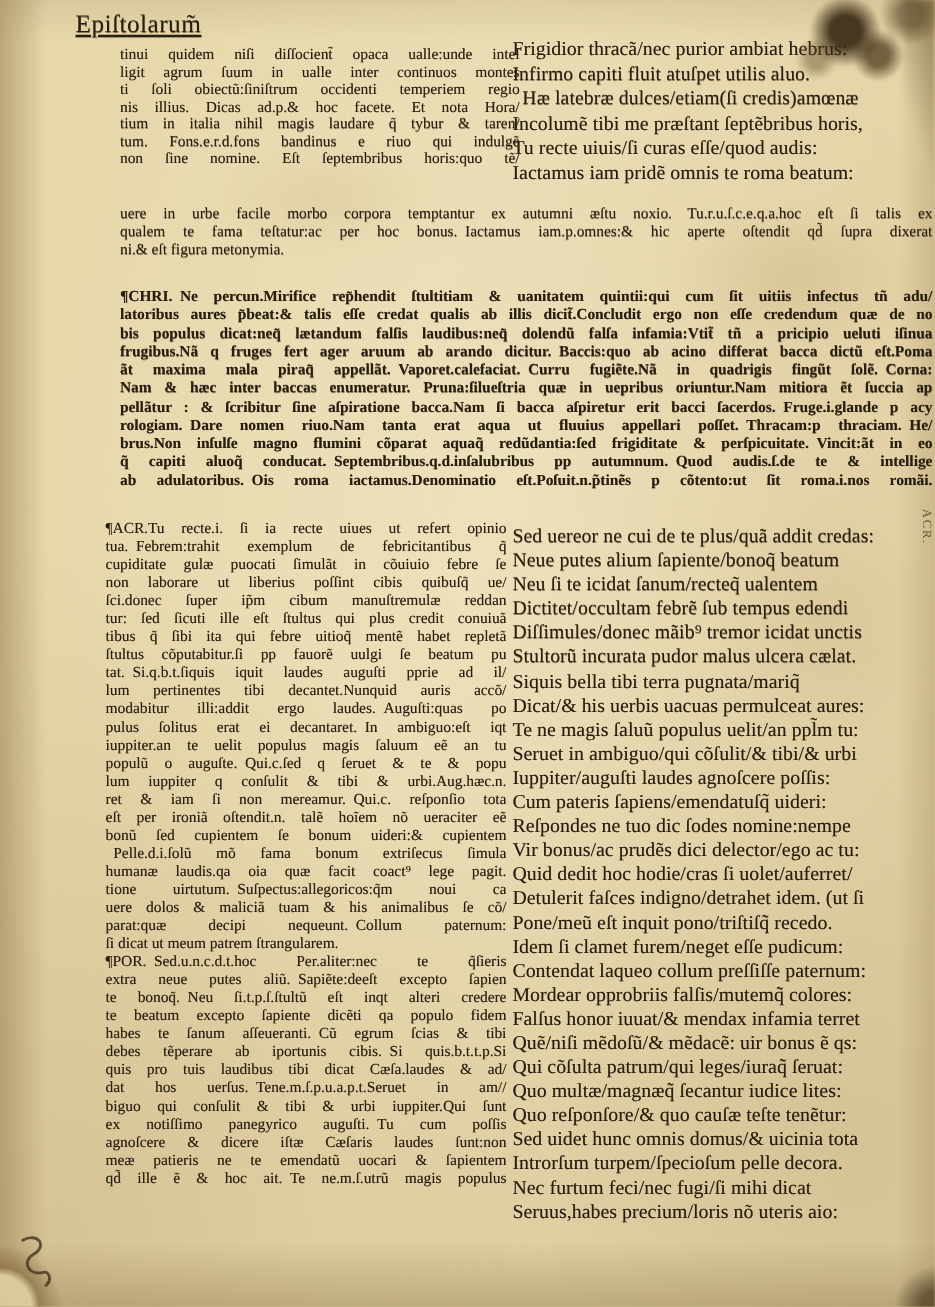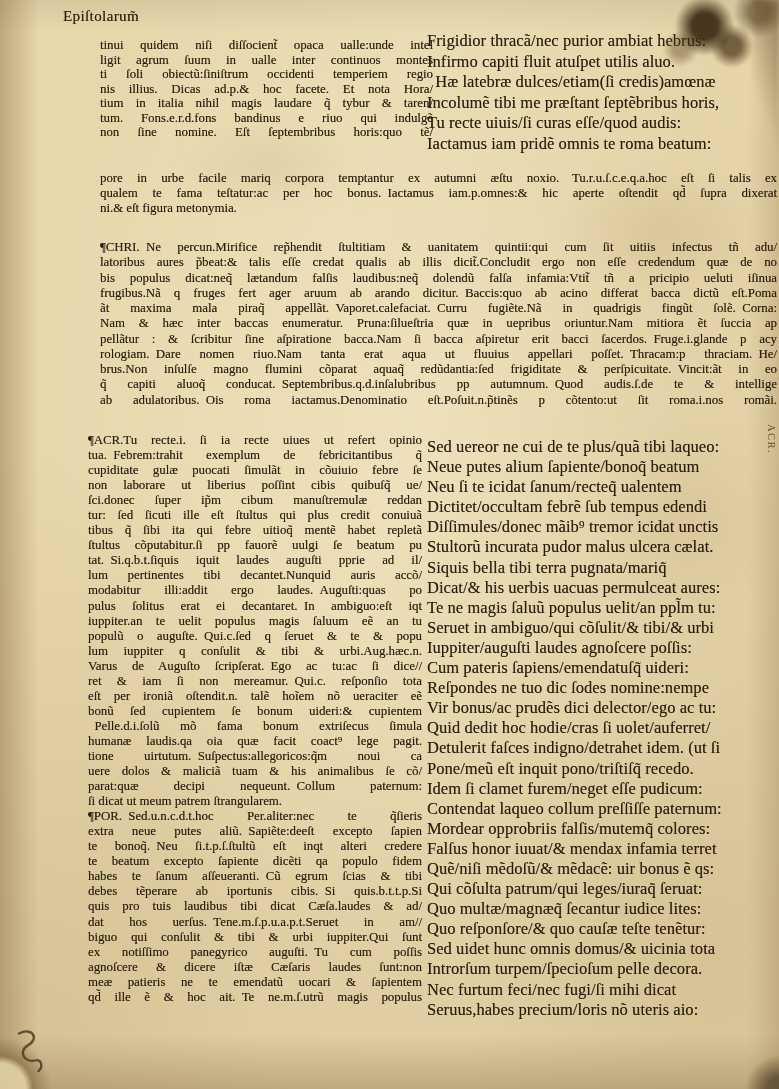--- a/index.html
+++ b/index.html
@@ -12,30 +12,30 @@
       radial-gradient(ellipse at 6% 96%, rgba(150,118,68,.22), rgba(150,118,68,0) 40%),
       radial-gradient(ellipse at 85% 30%, rgba(190,160,105,.18), rgba(190,160,105,0) 35%),
       linear-gradient(90deg, rgba(118,88,44,.38), rgba(118,88,44,0) 5%),
       linear-gradient(270deg, rgba(118,88,44,.22), rgba(118,88,44,0) 4%),
       linear-gradient(0deg, rgba(108,82,42,.30), rgba(108,82,42,0) 5%),
       linear-gradient(180deg, rgba(108,82,42,.12), rgba(108,82,42,0) 3%),
       #e7d8ac;
   }
   .page { position:absolute; inset:0; color:#271e10; text-shadow:0.2px 0.2px 0.35px rgba(40,28,12,.5); }
   .block { position:absolute; }
-  .header { left:63px; top:8px; font-size:15px; letter-spacing:.4px; }
+  .header { left:63px; top:8px; font-size:21px; letter-spacing:.4px;text-decoration:underline; }
   .commentary { font-size:12.8px; }
   .cline { text-align:justify; text-align-last:justify; }
   .lastleft .cline:last-child { text-align-last:left; }
   .verse { font-size:16.4px; letter-spacing:.1px; }
   .vline { white-space:pre; }
   .b-topleft   { left:100px; top:38px;  width:333px; line-height:14.55px; }
   .b-topverse  { left:427px; top:31px;  width:352px; line-height:20.6px; }
   .b-fullwide  { left:100px; top:171px; width:677px; line-height:15.0px; }
-  .b-chri      { left:100px; top:240px; width:677px; line-height:15.25px; }
+  .b-chri      { left:100px; top:240px; width:677px; line-height:15.25px;font-weight:bold; }
   .b-leftlower { left:88px; top:433px; width:334px; line-height:15.05px; }
   .b-lowverse  { left:427px; top:437px; width:352px; line-height:20.1px; }
   .marginal {
     position:absolute; right:2px; top:424px; writing-mode:vertical-rl;
     font-size:10.5px; letter-spacing:1.5px; color:rgba(82,62,36,.85); text-shadow:none;
   }
   .stain-tr {
     position:absolute; left:638px; top:-6px; width:142px; height:100px; filter:blur(1.2px);
     background:
       radial-gradient(circle at 47% 32%, rgba(58,42,20,.92) 13px, rgba(58,42,20,0) 30px),
@@ -88,21 +88,21 @@
   <div class="block verse b-topverse">
       <div class="vline">Frigidior thracã/nec purior ambiat hebrus:</div>
       <div class="vline">Infirmo capiti fluit atuſpet utilis aluo.</div>
       <div class="vline"> Hæ latebræ dulces/etiam(ſi credis)amœnæ</div>
       <div class="vline">Incolumẽ tibi me præſtant ſeptẽbribus horis,</div>
       <div class="vline">Tu recte uiuis/ſi curas eſſe/quod audis:</div>
       <div class="vline">Iactamus iam pridẽ omnis te roma beatum:</div>
     </div>
 
   <div class="block commentary lastleft b-fullwide">
-      <div class="cline">pore in urbe facile mariq corpora temptantur ex autumni æſtu noxio. Tu.r.u.ſ.c.e.q.a.hoc eſt ſi talis ex</div>
+      <div class="cline">uere in urbe facile morbo corpora temptantur ex autumni æſtu noxio. Tu.r.u.ſ.c.e.q.a.hoc eſt ſi talis ex</div>
       <div class="cline">qualem te fama teſtatur:ac per hoc bonus. Iactamus iam.p.omnes:&amp; hic aperte oſtendit qd̃ ſupra dixerat</div>
       <div class="cline">ni.&amp; eſt figura metonymia.</div>
     </div>
 
   <div class="block commentary b-chri">
       <div class="cline">¶CHRI. Ne percun.Mirifice rep̃hendit ſtultitiam &amp; uanitatem quintii:qui cum ſit uitiis infectus tñ adu/</div>
       <div class="cline">latoribus aures p̃beat:&amp; talis eſſe credat qualis ab illis dicit̃.Concludit ergo non eſſe credendum quæ de no</div>
       <div class="cline">bis populus dicat:neq̃ lætandum falſis laudibus:neq̃ dolendũ falſa infamia:Vtit̃ tñ a pricipio ueluti iſinua</div>
       <div class="cline">frugibus.Nã q fruges fert ager aruum ab arando dicitur. Baccis:quo ab acino differat bacca dictũ eſt.Poma</div>
       <div class="cline">ãt maxima mala piraq̃ appellãt. Vaporet.calefaciat. Curru fugiẽte.Nã in quadrigis fingũt ſolẽ. Corna:</div>
@@ -124,21 +124,20 @@
         <div class="cline">tur: ſed ſicuti ille eſt ſtultus qui plus credit conuiuã</div>
         <div class="cline">tibus q̃ ſibi ita qui febre uitioq̃ mentẽ habet repletã</div>
         <div class="cline">ſtultus cõputabitur.ſi pp fauorẽ uulgi ſe beatum pu</div>
         <div class="cline">tat. Si.q.b.t.ſiquis iquit laudes auguſti pprie ad il/</div>
         <div class="cline">lum pertinentes tibi decantet.Nunquid auris accõ/</div>
         <div class="cline">modabitur illi:addit ergo laudes. Auguſti:quas po</div>
         <div class="cline">pulus ſolitus erat ei decantaret. In ambiguo:eſt iqt</div>
         <div class="cline">iuppiter.an te uelit populus magis ſaluum eẽ an tu</div>
         <div class="cline">populũ o auguſte. Qui.c.ſed q ſeruet &amp; te &amp; popu</div>
         <div class="cline">lum iuppiter q conſulit &amp; tibi &amp; urbi.Aug.hæc.n.</div>
-        <div class="cline">Varus de Auguſto ſcripſerat. Ego ac tu:ac ſi dice//</div>
         <div class="cline">ret &amp; iam ſi non mereamur. Qui.c. reſponſio tota</div>
         <div class="cline">eſt per ironiã oſtendit.n. talẽ hoĩem nõ ueraciter eẽ</div>
         <div class="cline">bonũ ſed cupientem ſe bonum uideri:&amp; cupientem</div>
         <div class="cline"> Pelle.d.i.ſolũ mõ fama bonum extriſecus ſimula</div>
         <div class="cline">humanæ laudis.qa oia quæ facit coact⁹ lege pagit.</div>
         <div class="cline">tione uirtutum. Suſpectus:allegoricos:q̃m noui ca</div>
         <div class="cline">uere dolos &amp; maliciã tuam &amp; his animalibus ſe cõ/</div>
         <div class="cline">parat:quæ decipi nequeunt. Collum paternum:</div>
         <div class="cline">ſi dicat ut meum patrem ſtrangularem.</div>
       </div>
@@ -153,21 +152,21 @@
         <div class="cline">dat hos uerſus. Tene.m.ſ.p.u.a.p.t.Seruet in am//</div>
         <div class="cline">biguo qui conſulit &amp; tibi &amp; urbi iuppiter.Qui ſunt</div>
         <div class="cline">ex notiſſimo panegyrico auguſti. Tu cum poſſis</div>
         <div class="cline">agnoſcere &amp; dicere iſtæ Cæſaris laudes ſunt:non</div>
         <div class="cline">meæ patieris ne te emendatũ uocari &amp; ſapientem</div>
         <div class="cline">qd̃ ille ẽ &amp; hoc ait. Te ne.m.ſ.utrũ magis populus</div>
       </div>
   </div>
 
   <div class="block verse b-lowverse">
-      <div class="vline">Sed uereor ne cui de te plus/quã tibi laqueo:</div>
+      <div class="vline">Sed uereor ne cui de te plus/quã addit credas:</div>
       <div class="vline">Neue putes alium ſapiente/bonoq̃ beatum</div>
       <div class="vline">Neu ſi te icidat ſanum/recteq̃ ualentem</div>
       <div class="vline">Dictitet/occultam febrẽ ſub tempus edendi</div>
       <div class="vline">Diſſimules/donec mãib⁹ tremor icidat unctis</div>
       <div class="vline">Stultorũ incurata pudor malus ulcera cælat.</div>
       <div class="vline">Siquis bella tibi terra pugnata/mariq̃</div>
       <div class="vline">Dicat/&amp; his uerbis uacuas permulceat aures:</div>
       <div class="vline">Te ne magis ſaluũ populus uelit/an ppl̃m tu:</div>
       <div class="vline">Seruet in ambiguo/qui cõſulit/&amp; tibi/&amp; urbi</div>
       <div class="vline">Iuppiter/auguſti laudes agnoſcere poſſis:</div>

